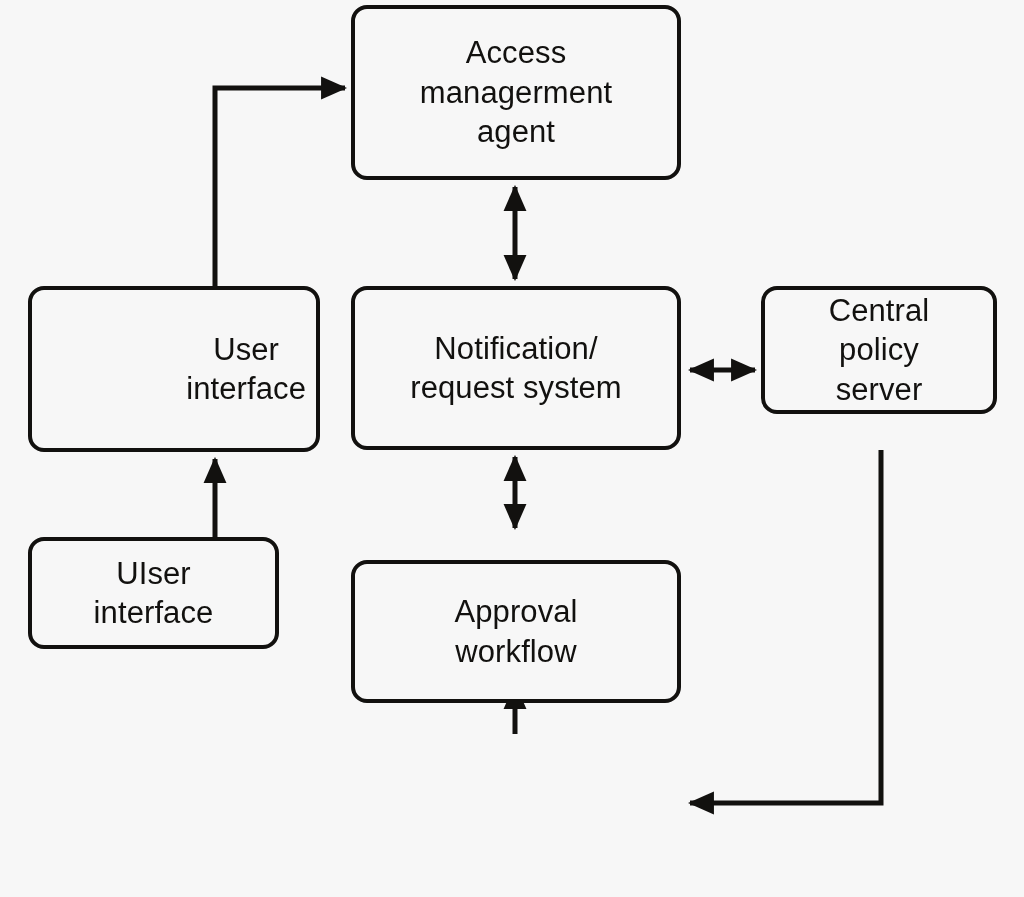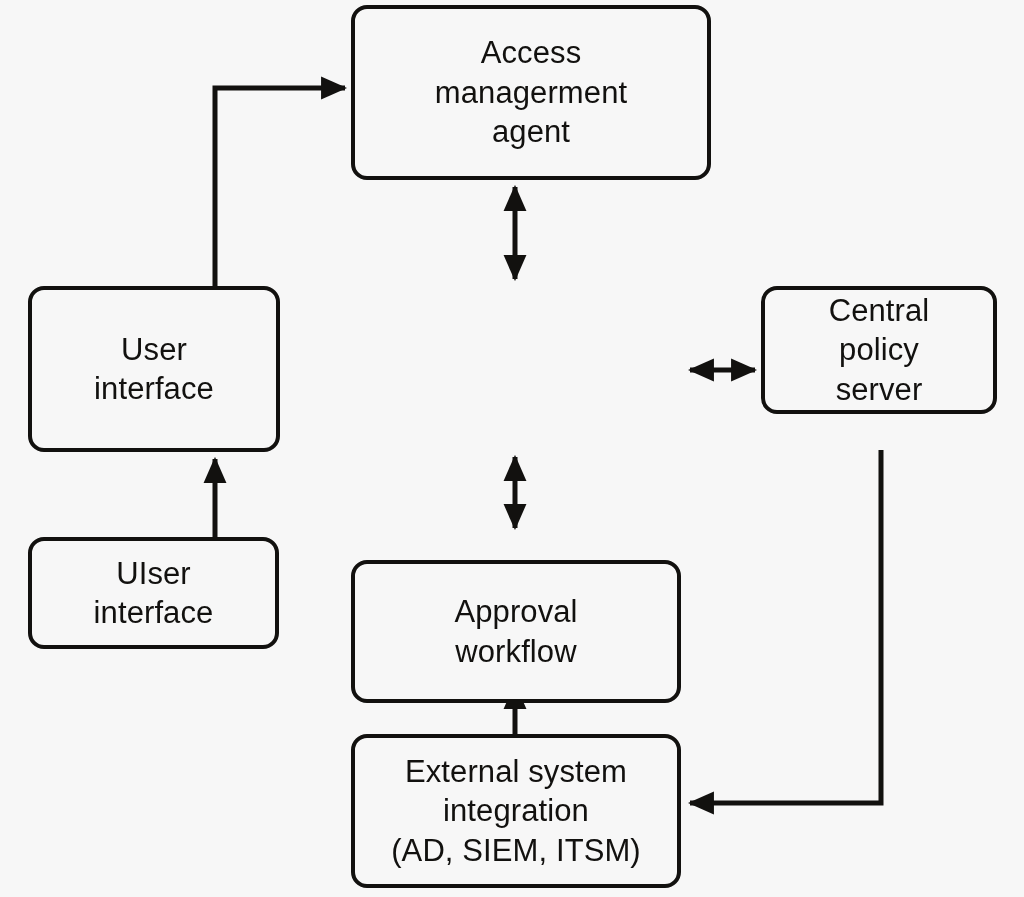--- a/index.html
+++ b/index.html
@@ -40,22 +40,22 @@
     z-index: 2;
   }
   .node-label {
     font-size: 31px;
     line-height: 1.27;
     letter-spacing: 0.1px;
     white-space: pre-line;
     padding: 0 10px;
   }
   
-  #node-access-agent      { left: 351px; top: 5px;   width: 360px; height: 175px; }
-  #node-user-interface    { left: 28px;  top: 286px; width: 252px; height: 166px; }
+  #node-access-agent      { left: 351px; top: 5px;   width: 330px; height: 175px; }
+  #node-user-interface    { left: 28px;  top: 286px; width: 292px; height: 166px; justify-content: flex-end; }
   #node-notification      { left: 351px; top: 286px; width: 330px; height: 164px; }
   #node-central-policy    { left: 761px; top: 286px; width: 236px; height: 128px; }
   #node-uiser-interface   { left: 28px;  top: 537px; width: 251px; height: 112px; }
   #node-approval-workflow { left: 351px; top: 535px; width: 330px; height: 143px; margin-top: 25px; }
   #node-external-system   { left: 351px; top: 734px; width: 330px; height: 154px; }
 </style>
 </head>
 <body>
 
 <div id="diagram-canvas">
@@ -89,36 +89,35 @@
     <span class="node-label">Access
 managerment
 agent</span>
   </div>
 
   <div class="node" id="node-user-interface">
     <span class="node-label">User
 interface</span>
   </div>
 
+  <div class="node" id="node-notification">
+    <span class="node-label">Notification/
+request system</span>
+  </div>
 
   <div class="node" id="node-central-policy">
     <span class="node-label">Central
 policy
 server</span>
   </div>
 
   <div class="node" id="node-uiser-interface">
     <span class="node-label">UIser
 interface</span>
   </div>
 
   <div class="node" id="node-approval-workflow">
     <span class="node-label">Approval
 workflow</span>
   </div>
 
-  <div class="node" id="node-external-system">
-    <span class="node-label">External system
-integration
-(AD, SIEM, ITSM)</span>
-  </div>
 
 </div>
 
 </body></html>

